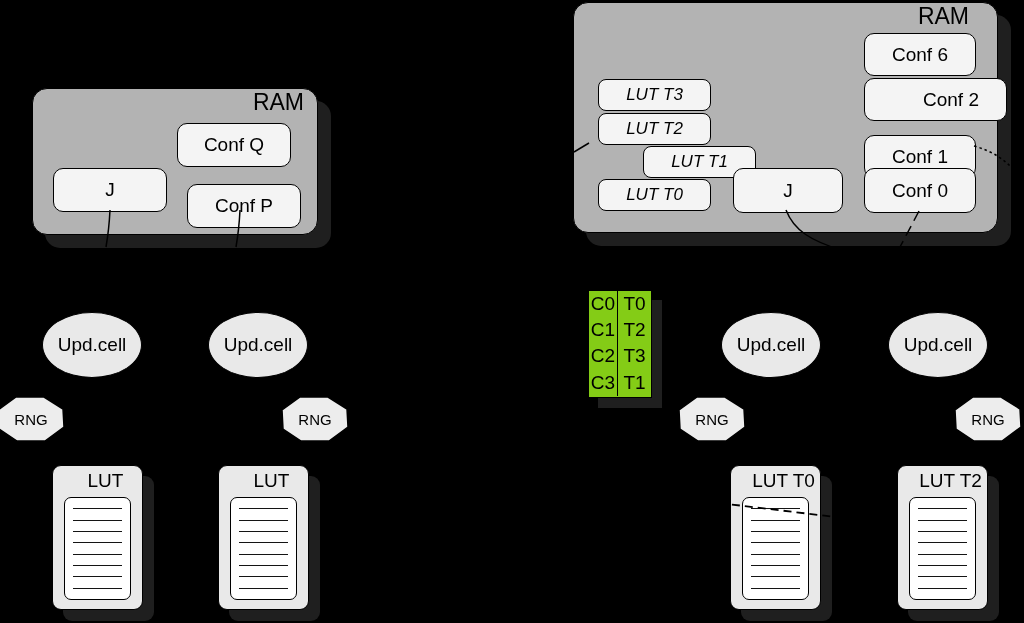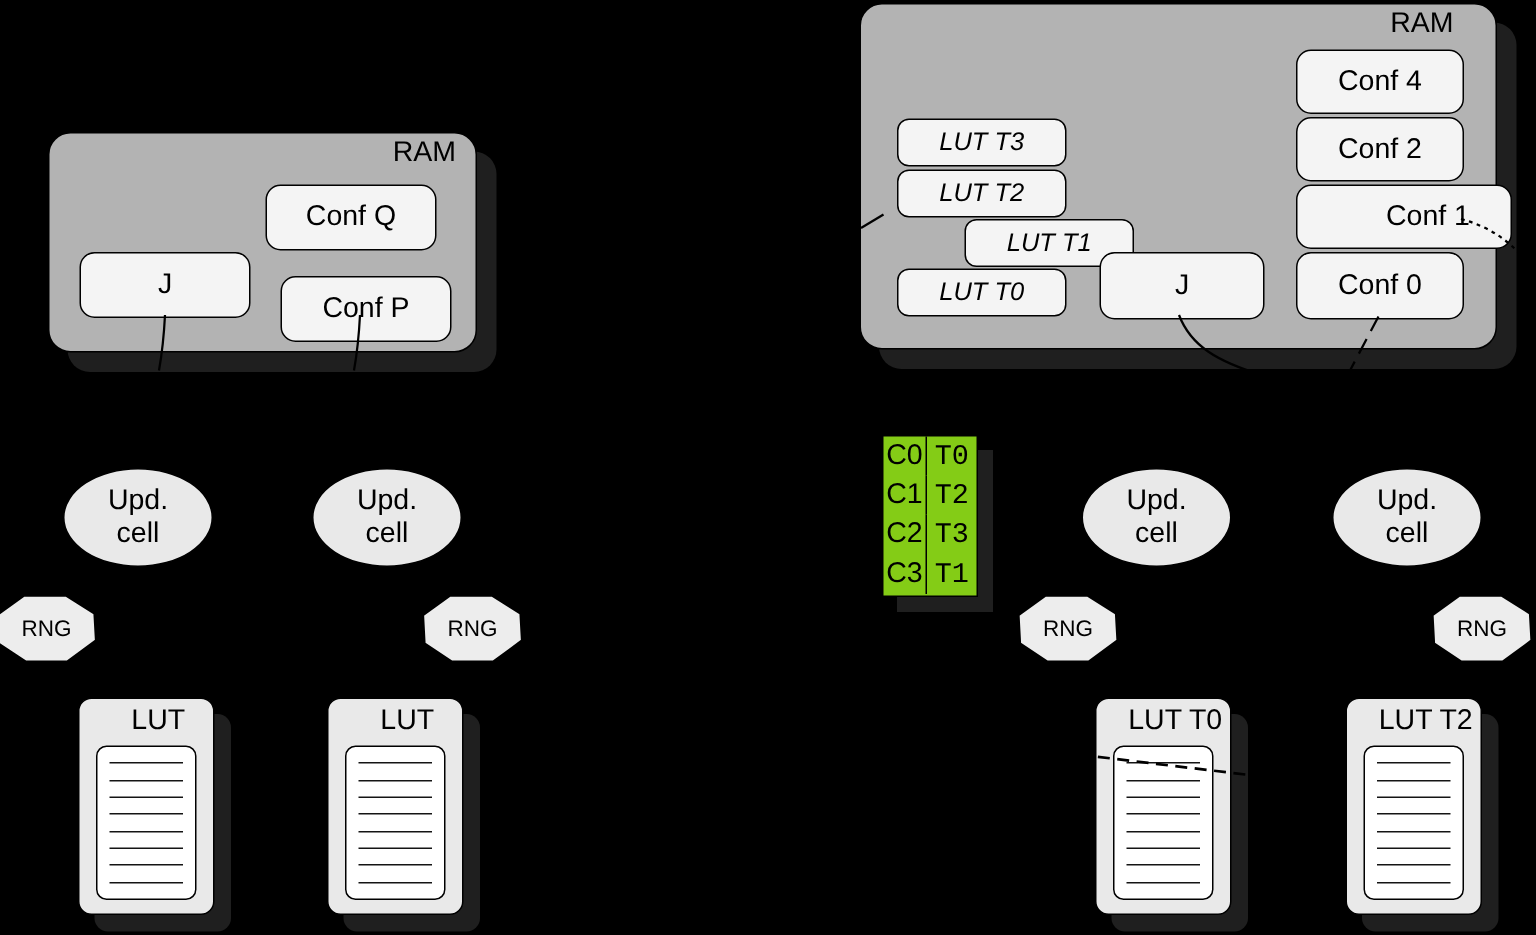--- a/index.html
+++ b/index.html
@@ -17,53 +17,53 @@
     overflow:hidden;font-family:"Liberation Sans",sans-serif;color:#000;
   }
   
   .ram{
     position:absolute;background:var(--ram-fill);
     border:1.5px solid var(--line);border-radius:15px;
     box-shadow:13px 13px 0 var(--shadow);
   }
   .ram-left{left:32px;top:88px;width:284px;height:145px;}
   .ram-right{left:573px;top:2px;width:423px;height:229px;}
-  .ram-title{position:absolute;top:2px;font-size:19px;line-height:22px;}
+  .ram-title{position:absolute;top:2px;font-size:23px;line-height:22px;}
   .ram-left .ram-title{right:13px;}
   .ram-right .ram-title{right:28px;}
   .slot{
     position:absolute;background:var(--box-fill);
     border:1.5px solid var(--line);border-radius:10px;
     display:flex;align-items:center;justify-content:center;
     font-size:19px;
   }
   
   .j-left{left:20px;top:79px;width:112px;height:42px;}
   .confq{left:144px;top:34px;width:112px;height:42px;}
   .confp{left:154px;top:95px;width:112px;height:42px;}
   
   .lutslot{left:24px;width:111px;height:30px;border-radius:8px;font-size:17px;font-style:italic;}
   .lutslot-0{top:76px;}.lutslot-1{top:110px;}.lutslot-2{top:143px;margin-left:45px;}.lutslot-3{top:176px;}
   .j-right{left:159px;top:165px;width:108px;height:43px;}
   .confslot{left:290px;width:110px;height:41px;}
-  .confslot-0{top:30px;}.confslot-1{top:75px;}.confslot-2{top:120px;padding-left:32px;}.confslot-3{top:165px;height:43px;}
+  .confslot-0{top:30px;}.confslot-1{top:75px;padding-left:31px;}.confslot-2{top:132px;}.confslot-3{top:165px;height:43px;}
   
   .map-table{
     position:absolute;left:588px;top:290px;width:64px;height:108px;
     background:#84cc16;border:1.5px solid var(--line);box-sizing:border-box;
     box-shadow:10px 10px 0 var(--shadow);
   }
   .map-row{display:flex;height:26.2px;}
   .map-c{width:28px;text-align:center;font-size:19px;line-height:26px;}
-  .map-t{flex:1;border-left:1.5px solid var(--line);text-align:center;font-size:19px;line-height:26px;font-family:Liberation Mono, monospace;}
+  .map-t{flex:1;border-left:1.5px solid var(--line);text-align:center;font-size:19px;line-height:26px;}
   
   .upd{
     position:absolute;width:98px;height:64px;background:var(--card-fill);
     border:1.5px solid var(--line);border-radius:50%;
-    display:flex;flex-direction:column;align-items:center;justify-content:center;
+    display:flex;flex-direction:row;align-items:center;justify-content:center;
     font-size:19px;line-height:22px;text-align:center;
   }
   .upd-1{left:42px;top:312px;}.upd-2{left:208px;top:312px;}
   .upd-3{left:721px;top:312px;}.upd-4{left:888px;top:312px;}
   
   .rng{position:absolute;width:68px;height:46px;}
   .rng svg{position:absolute;left:0;top:0;}
   .rng-label{
     position:absolute;left:0;top:0;width:100%;height:100%;
     display:flex;align-items:center;justify-content:center;font-size:15px;
@@ -117,21 +117,21 @@
     <div class="slot lutslot lutslot-2">
       <span>LUT T1</span>
     </div>
     <div class="slot lutslot lutslot-3">
       <span>LUT T0</span>
     </div>
     <div class="slot j-right">
       <span>J</span>
     </div>
     <div class="slot confslot confslot-0">
-      <span>Conf 4</span>
+      <span>Conf 6</span>
     </div>
     <div class="slot confslot confslot-1">
       <span>Conf 2</span>
     </div>
     <div class="slot confslot confslot-2">
       <span>Conf 1</span>
     </div>
     <div class="slot confslot confslot-3">
       <span>Conf 0</span>
     </div>

